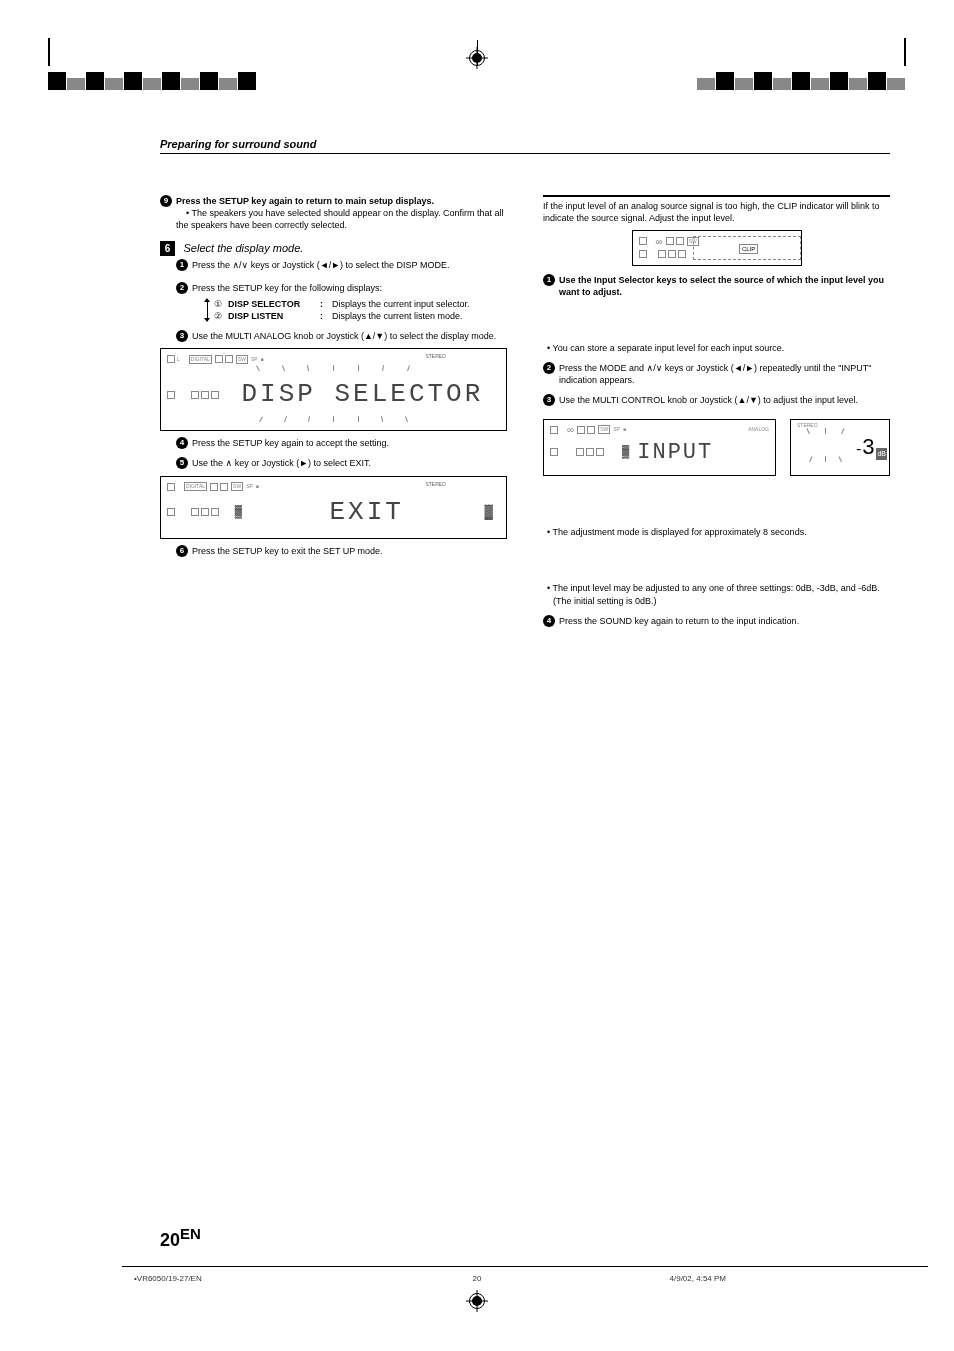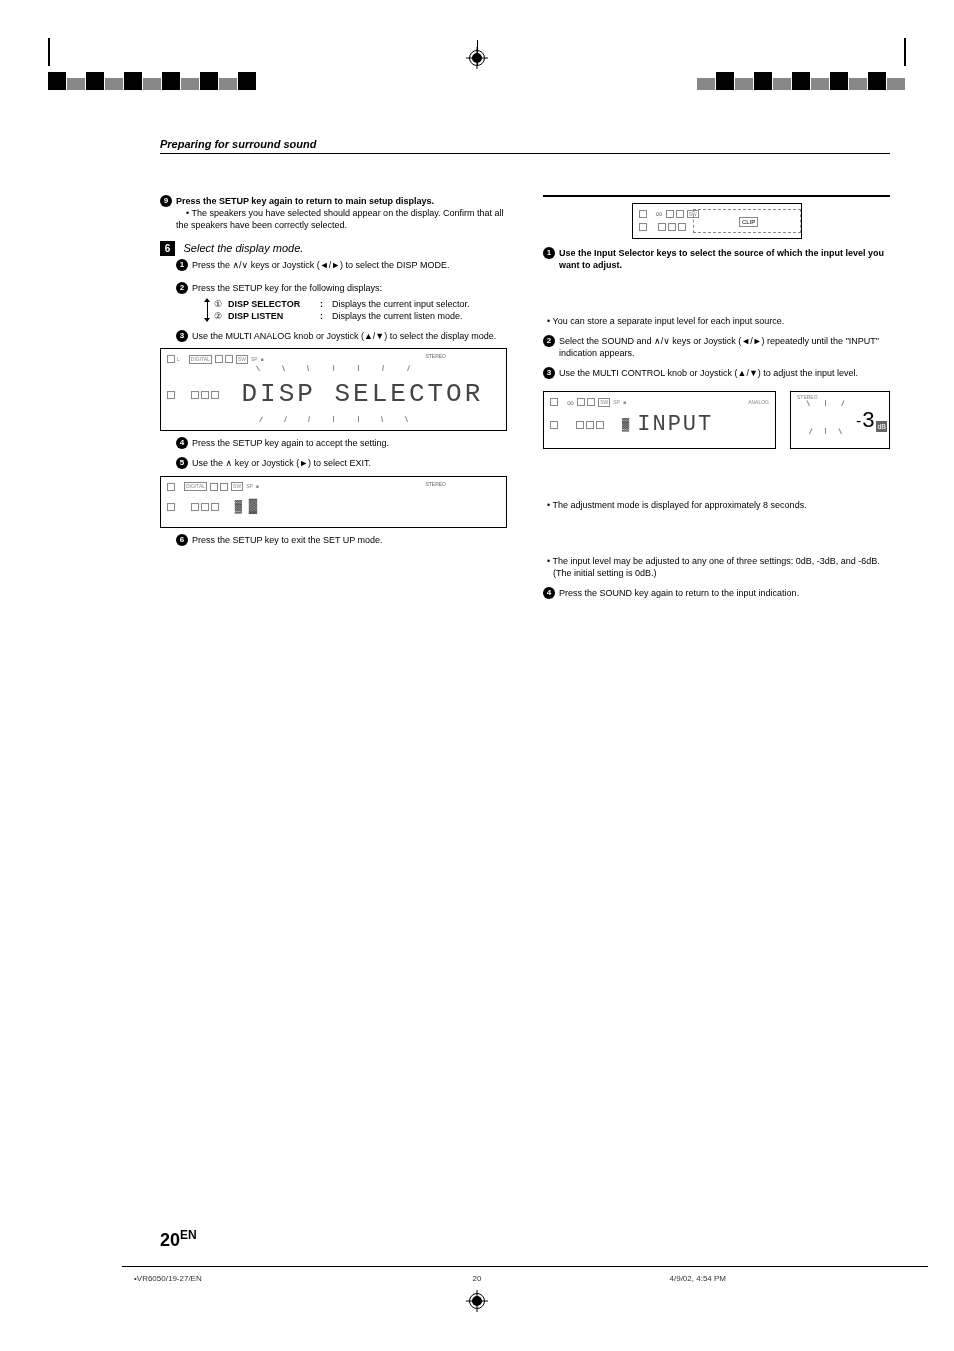--- a/index.html
+++ b/index.html
@@ -61,21 +61,21 @@
   .lcd-stereo { position:absolute; right:60px; top:4px; font-size:5px; color:#666; }
 
   .subheading { font-size: 11px; font-weight: bold; font-style: italic; border-bottom: 1px solid #000; padding-bottom: 2px; margin-bottom: 6px; }
   .hr-heavy { border-top: 2px solid #000; }
 
   .lcd-dual { display:flex; gap:14px; margin: 6px 0; }
   .lcd-dual .lcd { width:auto; flex:1; }
   .medium-lcd .lcd-main { font-size: 20px; letter-spacing: 2px; }
 
   .page-num { position:absolute; bottom: 100px; left: 112px; font-size: 18px; font-weight: bold; }
-  .page-num sup { font-size: 12px; vertical-align: super; }
+  .page-num sup { font-size: 15px; vertical-align: super; }
 
   .footer-rule { position:absolute; bottom: 84px; left: 74px; width: 806px; border-top: 0.5px solid #000; }
   .footer-text { position:absolute; bottom: 68px; font-size: 8px; color: #333; text-align: right; }
   .ft1 { left: 86px; } .ft2 { left: 50%; transform:translateX(-50%);} .ft3 { right: 180px; }
 
   .selector-table { margin: 4px 0 4px 28px; }
   .selector-row { display:flex; align-items:baseline; font-size:9px; }
   .selector-row .num-c { width:14px; }
   .selector-row .lbl { font-weight:bold; width:92px; }
   .selector-row .col-desc { font-weight:bold; width:12px; }
@@ -264,36 +264,38 @@
                   <span class="spk"></span>
                   <span class="spk"></span>
                 </div>
               <span class="ico">SW</span>
               <span style="font-size:5px;color:#888;">SP</span>
               <span style="font-size:5px;color:#888;">■</span>
             </div>
             <span class="lcd-stereo">STEREO</span>
             <div class="lcd-main">
               <div class="lcd-speaker-group"><span class="spk"></span>&nbsp;<span class="spk"></span><span class="spk"></span><span class="spk"></span>&nbsp;<span style="font-size:12px;">▓</span></div>
+              <span class="lcd-main-large">EXIT</span>
               <span style="font-size:14px;margin-right:6px;">▓</span>
             </div>
           </div>
         </div>
 
         <div class="indent">
           <div class="step-p" style="margin-top:6px;">
             <span class="step-icon">6</span>
             <span class="body bold">Press the SETUP key to exit the SET UP mode.</span>
           </div>
         </div>
       </div>
 
       <div class="col">
         <div class="hr-heavy"></div>
 
+        <p>If the input level of an analog source signal is too high, the CLIP indicator will blink to indicate the source signal. Adjust the input level.</p>
 
         <div class="lcd-small">
           <div class="lcd-inner">
             <div style="display:flex;align-items:center;">
               <div style="flex:0 0 auto;">
                 <div class="lcd-icons">
                   <div class="lcd-speaker-group">
                       <span class="spk"></span>
                     </div>
                   <span style="font-size:10px;color:#888;">∞</span>
@@ -319,21 +321,21 @@
           <span class="step-icon">1</span>
           <span class="body">
             <span class="bold step-head">Use the Input Selector keys to select the source of which the input level you want to adjust.</span>
           </span>
         </div>
         <p class="indent bullet-item">• <span>You can store a separate input level for each input source.</span></p>
 
         <div class="step-p" style="margin-top:8px;">
           <span class="step-icon">2</span>
           <span class="body bold">
-            <span>Select the SOUND and </span><span>∧/∨</span><span> keys or Joystick (</span><span>◄/►</span><span>) repeatedly until the "INPUT" indication appears.</span>
+            <span>Press the MODE and </span><span>∧/∨</span><span> keys or Joystick (</span><span>◄/►</span><span>) repeatedly until the "INPUT" indication appears.</span>
           </span>
         </div>
 
         <div class="step-p" style="margin-top:8px;">
           <span class="step-icon">3</span>
           <span class="body bold">Use the MULTI CONTROL knob or Joystick (▲/▼) to adjust the input level.</span>
         </div>
 
         <div class="lcd-dual">
           <div class="lcd medium-lcd">

